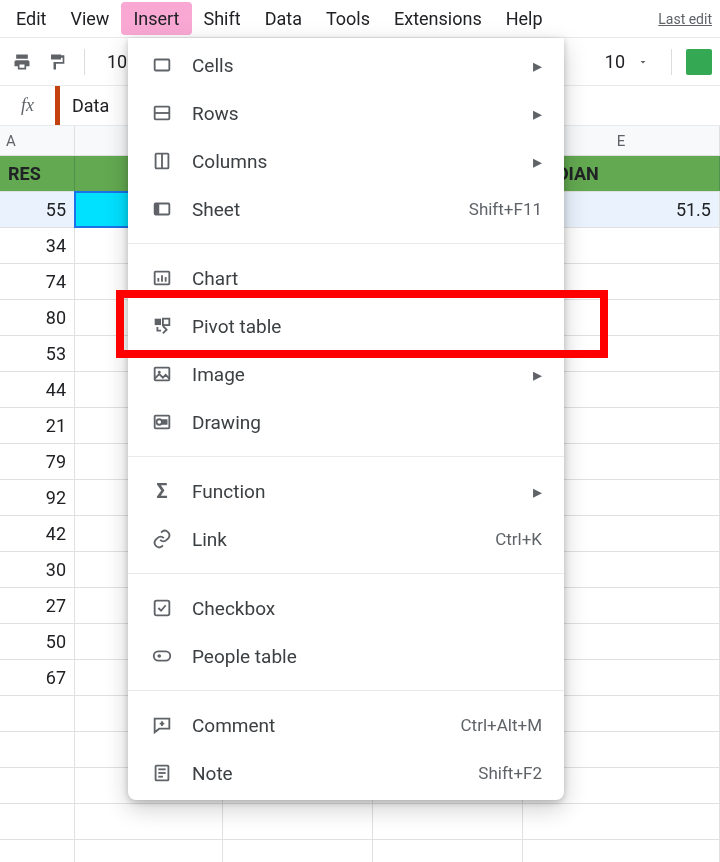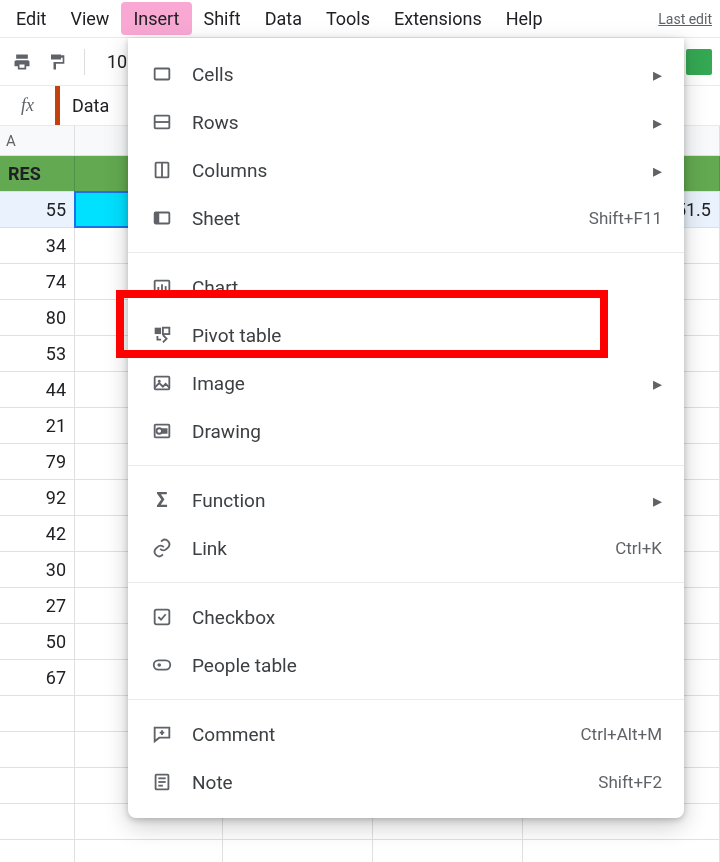--- a/index.html
+++ b/index.html
@@ -111,25 +111,25 @@
       outline:2px solid #1a73e8;
       outline-offset:-1px;
     }
     .cell.num { justify-content:flex-end; text-align:right; }
 
     
     .dropdown {
       position: absolute;
       top: 38px;
       left: 128px;
-      width: 556px;
+      width: 436px;
       background: #fff;
       border-radius: 0 0 8px 8px;
       box-shadow: 0 2px 6px rgba(0,0,0,.2), 0 8px 24px rgba(0,0,0,.2);
-      padding: 12px 0;
+      padding: 3px 0;
       z-index: 100;
     }
     .menu-item {
       display:flex;
       align-items:center;
       height: 48px;
       padding: 0 22px;
       cursor:pointer;
       position:relative;
     }

